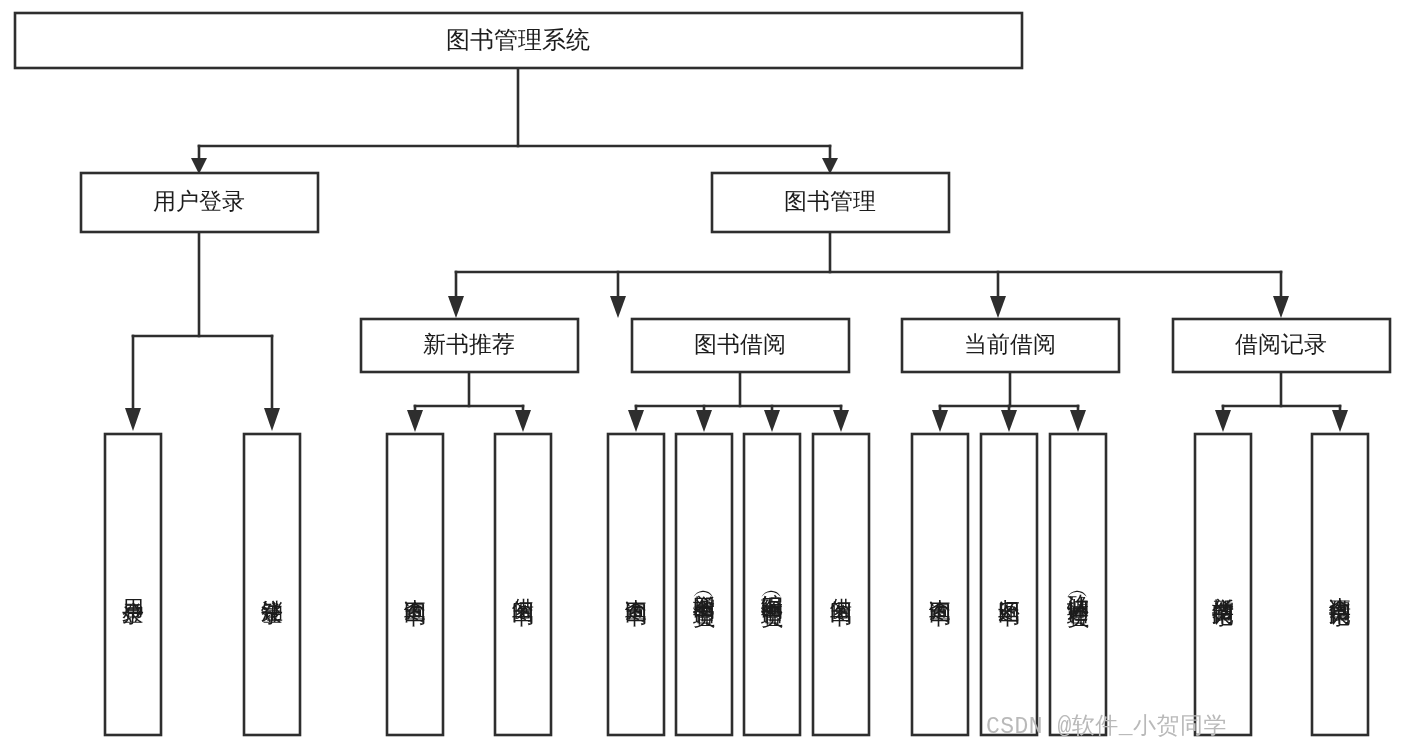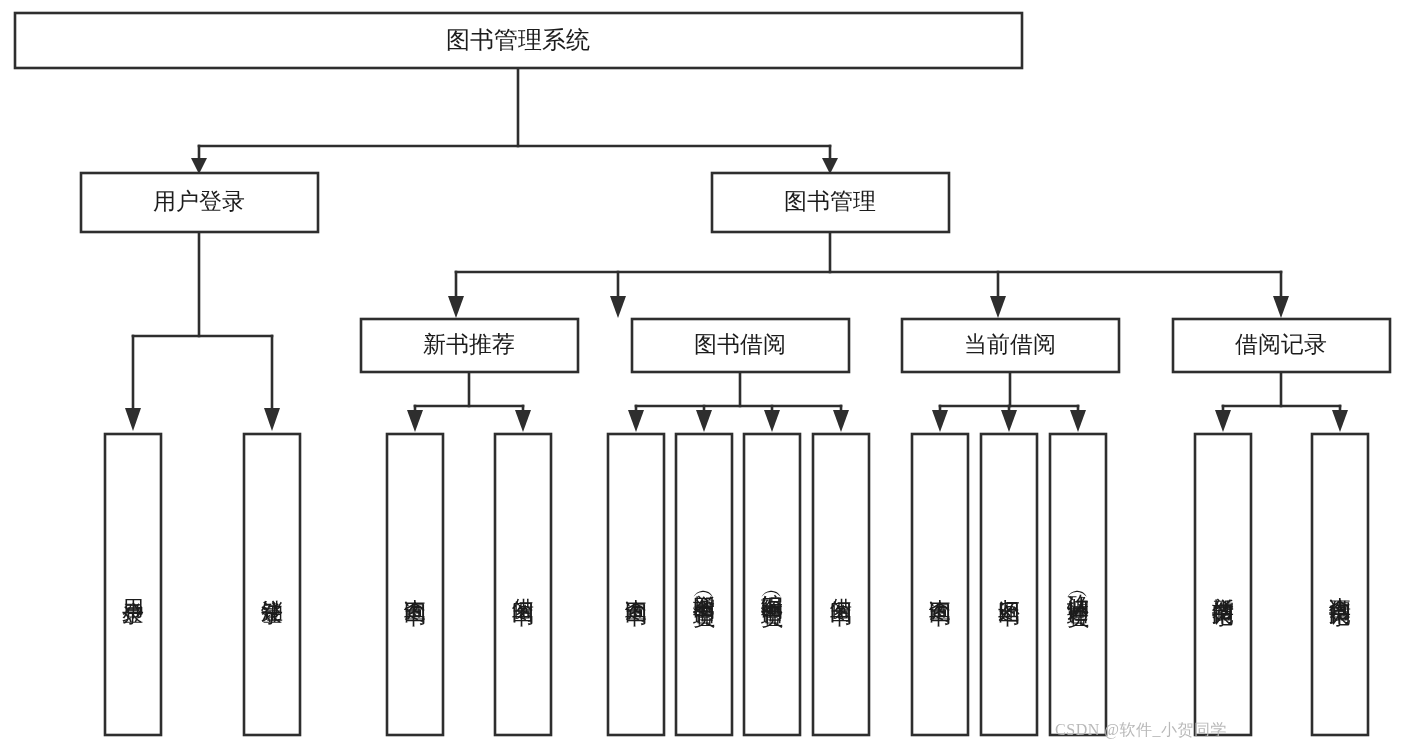--- a/index.html
+++ b/index.html
@@ -69,22 +69,22 @@
     display: flex;
     align-items: center;
     justify-content: center;
     white-space: nowrap;
     pointer-events: none;
   }
   .watermark {
     position: absolute;
     right: 14px;
     bottom: 6px;
-    font-family: Liberation Serif, serif;
-    font-size: 16px;
+    font-family: Liberation Mono, monospace;
+    font-size: 23px;
     color: #b9b9b9;
     white-space: nowrap;
     letter-spacing: 0.5px;
   }
 </style>
 </head>
 <body>
 
 <div id="diagram-root">
 

